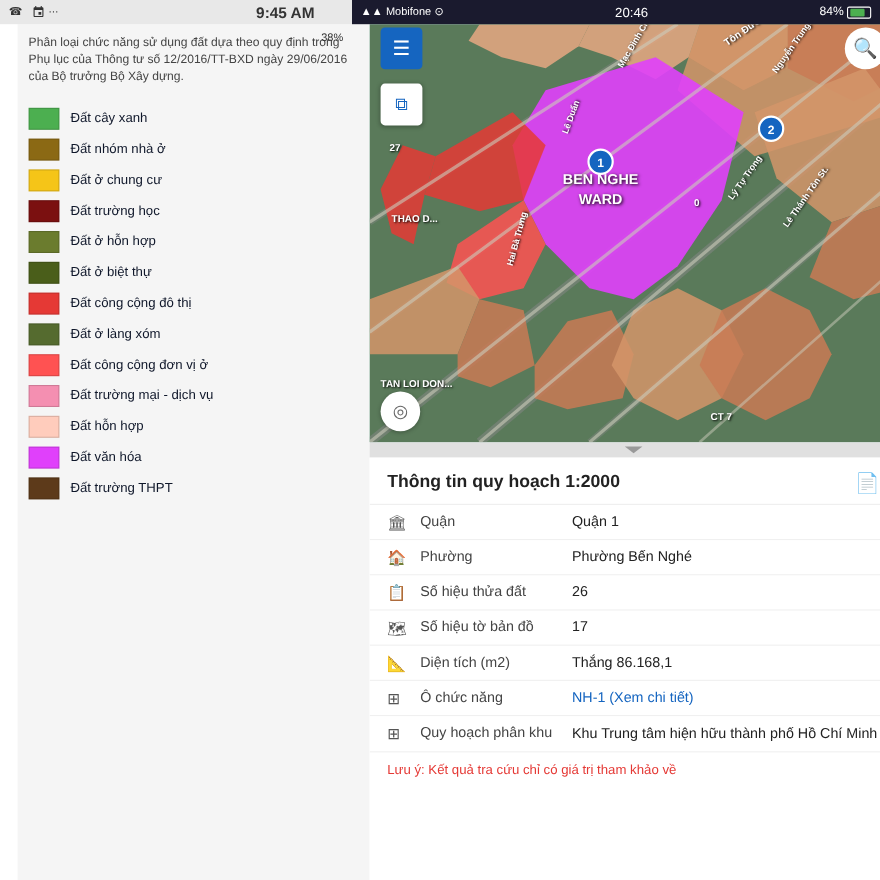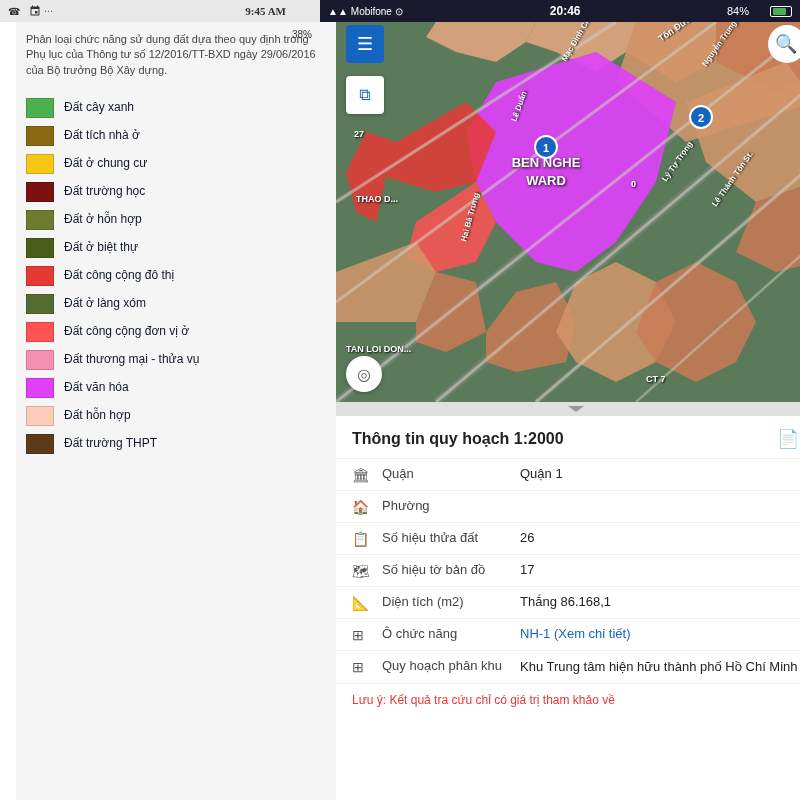--- a/index.html
+++ b/index.html
@@ -268,51 +268,51 @@
 <body>
 
 <div class="status-bar-left">
   <span style="display:flex;gap:3px;align-items:center;font-size:10px;">
     ☎ &nbsp;
     <svg width="12" height="12" viewBox="0 0 24 24" fill="#333">
         <path d="M17 12h-5v5h5v-5zM16 1v2H8V1H6v2H5c-1.11 0-1.99.9-1.99 2L3 19c0 1.1.89 2 2 2h14c1.1 0 2-.9 2-2V5c0-1.1-.9-2-2-2h-1V1h-2zm3 18H5V8h14v11z"></path>
       </svg>
     <span style="font-size:9px;">⋯</span>
   </span>
-  <span style="margin-left:auto;font-size:11px;font-weight:bold;font-family:Liberation Serif, serif;">9:45 AM</span>
+  <span style="margin-left:auto;font-size:14px;font-weight:bold;">9:45 AM</span>
   <span style="margin-left:6px;font-size:10px;margin-top:47px;">38%</span>
 </div>
 
 <div class="status-bar-right">
   <span style="display:flex;gap:3px;align-items:center;font-size:10px;">
     ▲▲
     <span>Mobifone</span>
     ⊙
   </span>
-  <span style="font-weight:bold;font-size:12px;">20:46</span>
-  <span style="display:flex;align-items:center;gap:21px;">
+  <span style="font-weight:normal;font-size:12px;">20:46</span>
+  <span style="display:flex;align-items:center;gap:3px;">
     <span>84%</span>
     <span style="display:inline-block;width:22px;height:11px;border:1.5px solid white;border-radius:2px;position:relative;font-size:9px;padding:1px 2px;">
       <span style="display:block;width:80%;height:100%;background:#4caf50;border-radius:1px;"></span>
     </span>
   </span>
 </div>
 
 <div class="main-container">
 
   <div class="legend-panel">
     <div class="legend-description">Phân loại chức năng sử dụng đất dựa theo quy định trong Phụ lục của Thông tư số 12/2016/TT-BXD ngày 29/06/2016 của Bộ trưởng Bộ Xây dựng.</div>
     <div id="legend-items-container">
         <div class="legend-item">
     <div class="legend-color" style="background:#4caf50;"></div>
     <span class="legend-label">Đất cây xanh</span>
   </div>
         <div class="legend-item">
     <div class="legend-color" style="background:#8b6914;"></div>
-    <span class="legend-label">Đất tích nhà ở</span>
+    <span class="legend-label">Đất nhóm nhà ở</span>
   </div>
         <div class="legend-item">
     <div class="legend-color" style="background:#f5c518;"></div>
     <span class="legend-label">Đất ở chung cư</span>
   </div>
         <div class="legend-item">
     <div class="legend-color" style="background:#7b1010;"></div>
     <span class="legend-label">Đất trường học</span>
   </div>
         <div class="legend-item">
@@ -330,29 +330,29 @@
         <div class="legend-item">
     <div class="legend-color" style="background:#556b2f;"></div>
     <span class="legend-label">Đất ở làng xóm</span>
   </div>
         <div class="legend-item">
     <div class="legend-color" style="background:#ff5252;"></div>
     <span class="legend-label">Đất công cộng đơn vị ở</span>
   </div>
         <div class="legend-item">
     <div class="legend-color" style="background:#f48fb1;"></div>
-    <span class="legend-label">Đất thương mại - thửa vụ</span>
+    <span class="legend-label">Đất trường mại - dịch vụ</span>
+  </div>
+        <div class="legend-item">
+    <div class="legend-color" style="background:#ffccbc;"></div>
+    <span class="legend-label">Đất hỗn hợp</span>
   </div>
         <div class="legend-item">
     <div class="legend-color" style="background:#e040fb;"></div>
     <span class="legend-label">Đất văn hóa</span>
-  </div>
-        <div class="legend-item">
-    <div class="legend-color" style="background:#ffccbc;"></div>
-    <span class="legend-label">Đất hỗn hợp</span>
   </div>
         <div class="legend-item">
     <div class="legend-color" style="background:#5d3a1a;"></div>
     <span class="legend-label">Đất trường THPT</span>
   </div>
       </div>
   </div>
 
   <div class="right-panel">
 
@@ -445,20 +445,21 @@
 
       <div id="info-rows-container">
           <div class="info-row">
     <span class="info-row-icon">🏛</span>
     <span class="info-row-label">Quận</span>
     <span class="info-row-value  ">Quận 1</span>
   </div>
           <div class="info-row">
     <span class="info-row-icon">🏠</span>
     <span class="info-row-label">Phường</span>
+    <span class="info-row-value  ">Phường Bến Nghé</span>
   </div>
           <div class="info-row">
     <span class="info-row-icon">📋</span>
     <span class="info-row-label">Số hiệu thửa đất</span>
     <span class="info-row-value  ">26</span>
   </div>
           <div class="info-row">
     <span class="info-row-icon">🗺</span>
     <span class="info-row-label">Số hiệu tờ bản đồ</span>
     <span class="info-row-value  ">17</span>

